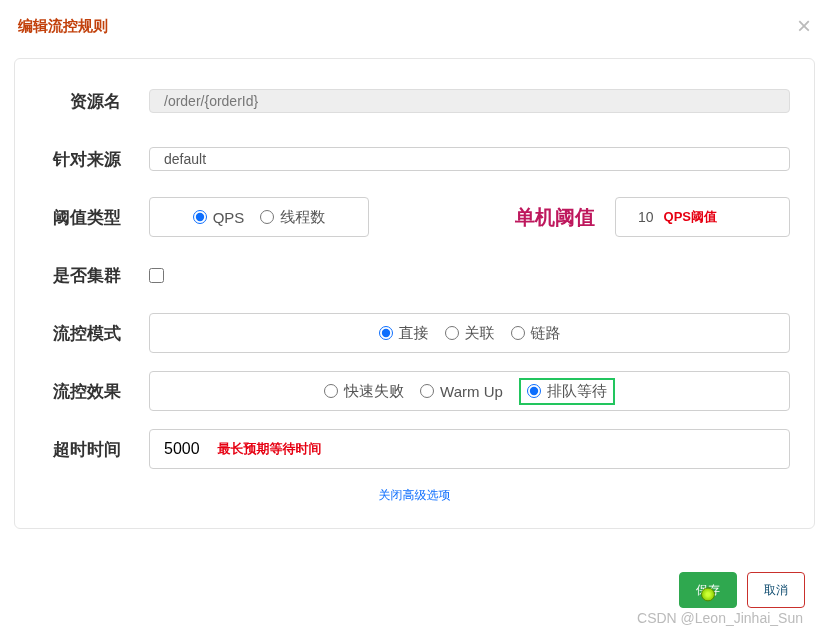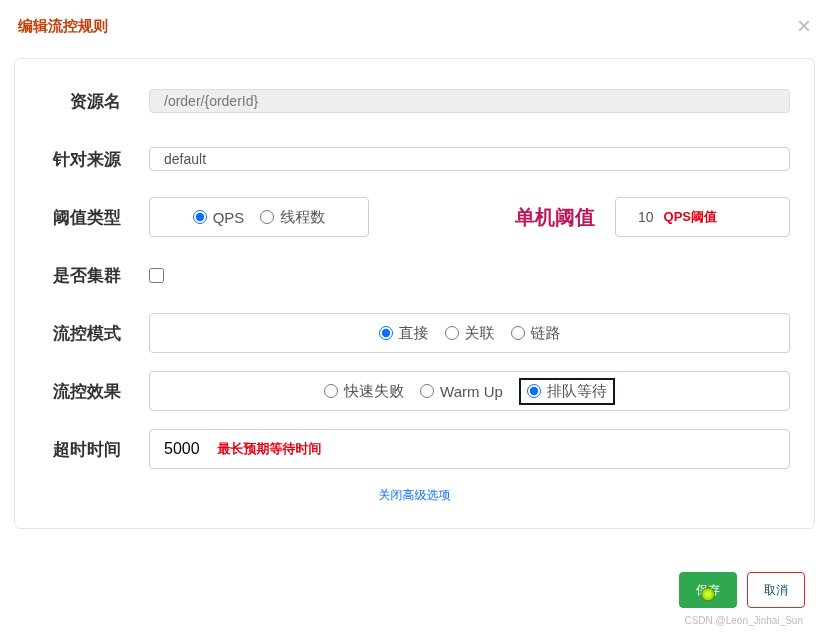--- a/index.html
+++ b/index.html
@@ -17,29 +17,29 @@
     .radio-group { border: 1px solid #d0d0d0; border-radius: 4px; height: 40px; display: flex; align-items: center; justify-content: center; gap: 16px; font-size: 15px; color: #555; }
     .radio-opt { display: flex; align-items: center; gap: 6px; cursor: pointer; }
     .radio-opt input[type=radio] { accent-color: #0d6efd; width: 14px; height: 14px; cursor: pointer; }
     .sub-label { font-size: 20px; font-weight: bold; color: #be185d; white-space: nowrap; }
     .num-input { border: 1px solid #d0d0d0; border-radius: 4px; height: 40px; width: 175px; display: flex; align-items: center; padding: 0 22px; gap: 10px; }
     .num-input .val { color: #555; font-size: 14px; }
     .annot { color: #e60012; font-weight: bold; font-size: 13px; }
     .checkbox { width: 15px; height: 15px; cursor: pointer; }
     .radio-group.wide { flex: 1; }
     .radio-group.threshold { width: 220px; padding: 0 18px; }
-    .highlight-box { border: 2px solid #0f172a; padding: 2px 6px; display: inline-flex; align-items: center; gap: 6px; }
+    .highlight-box { border: 2px solid #22c55e; padding: 2px 6px; display: inline-flex; align-items: center; gap: 6px; }
     .adv-link { color: #0d6efd; font-size: 12px; cursor: pointer; }
     .footer-row { display: flex; justify-content: center; margin-top: 6px; }
     .actions { position: absolute; right: 24px; bottom: 30px; display: flex; gap: 10px; }
     .btn { height: 36px; padding: 0 16px; border-radius: 4px; font-size: 12px; cursor: pointer; display: flex; align-items: center; justify-content: center; }
     .btn-save { background: #2fa84f; color: #fff; border: 1px solid #2fa84f; position: relative; }
     .btn-cancel { background: #fff; color: #0c4a6e; border: 1px solid #c9302c; }
     .cursor-dot { position: absolute; width: 14px; height: 14px; background: radial-gradient(circle, #ccff33 20%, #88cc00 80%); border-radius: 50%; border: 1px solid #558800; left: 50%; top: 60%; transform: translate(-50%,-40%); }
-    .watermark { position: absolute; right: 26px; bottom: 12px; color: #bbb; font-size: 10px; }
+    .watermark { position: absolute; right: 26px; bottom: 12px; color: #bbb; font-size: 14px; }
     .timeout-input { border: 1px solid #d0d0d0; border-radius: 4px; height: 40px; flex: 1; display: flex; align-items: center; padding: 10px 14px; gap: 18px; }
   </style>
 </head>
 <body>
 
 <div class="header">
   <div class="title">编辑流控规则</div>
   <div class="close-x">×</div>
 </div>
 

